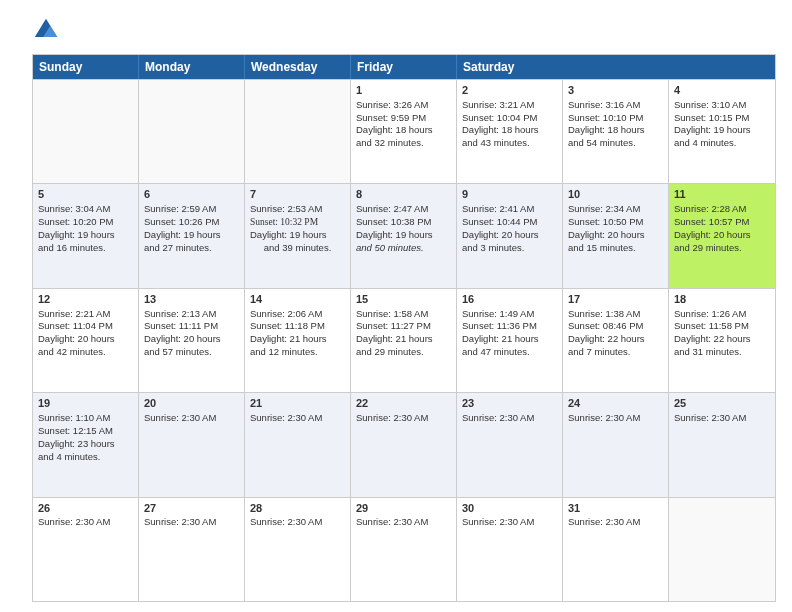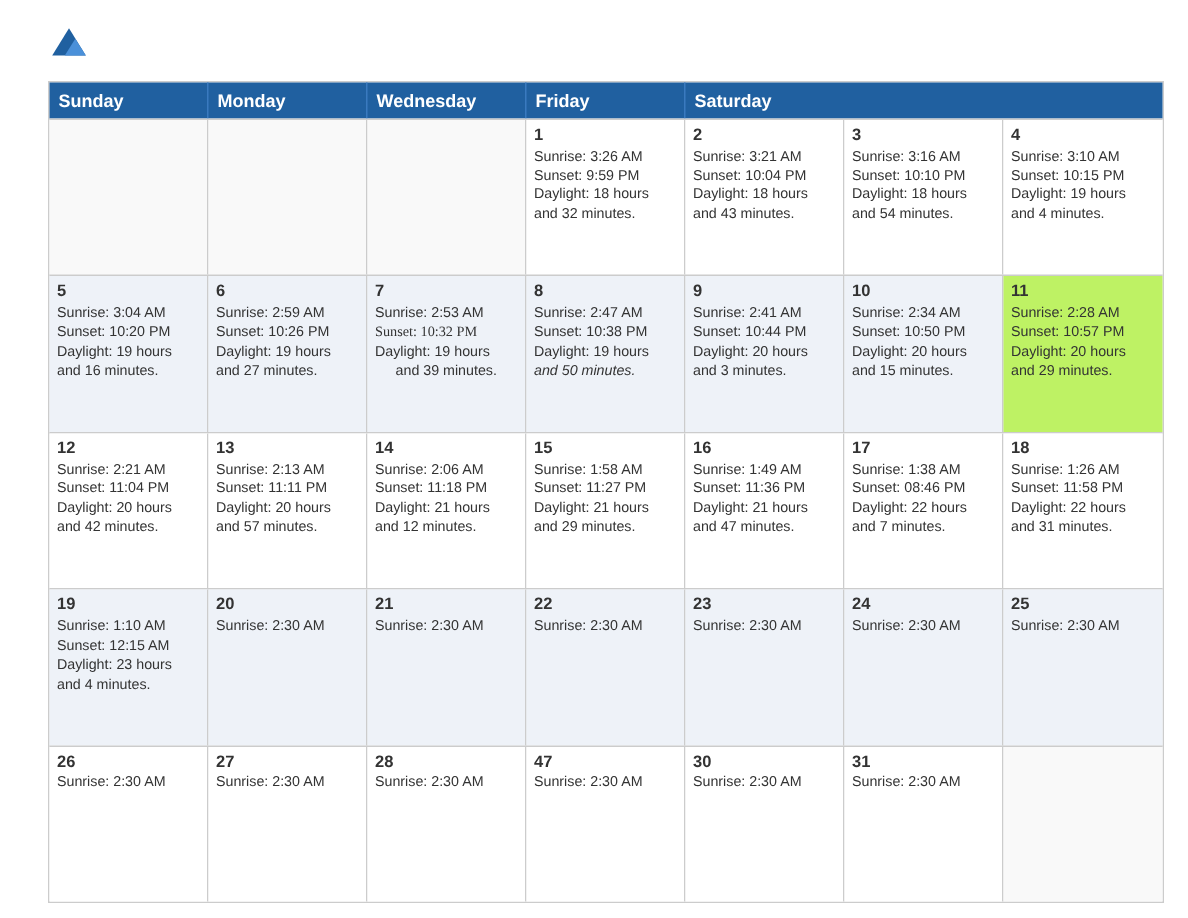--- a/index.html
+++ b/index.html
@@ -308,21 +308,21 @@
           </div>
           <div class="cal-cell" style="background: rgb(255, 255, 255);">
             <span class="day-num">27</span>
             <span style="display: block;">Sunrise: 2:30 AM</span>
           </div>
           <div class="cal-cell" style="background: rgb(255, 255, 255);">
             <span class="day-num">28</span>
             <span style="display: block;">Sunrise: 2:30 AM</span>
           </div>
           <div class="cal-cell" style="background: rgb(255, 255, 255);">
-            <span class="day-num">47</span>
+            <span class="day-num">29</span>
             <span style="display: block;">Sunrise: 2:30 AM</span>
           </div>
           <div class="cal-cell" style="background: rgb(255, 255, 255);">
             <span class="day-num">30</span>
             <span style="display: block;">Sunrise: 2:30 AM</span>
           </div>
           <div class="cal-cell" style="background: rgb(255, 255, 255);">
             <span class="day-num">31</span>
             <span style="display: block;">Sunrise: 2:30 AM</span>
           </div>

